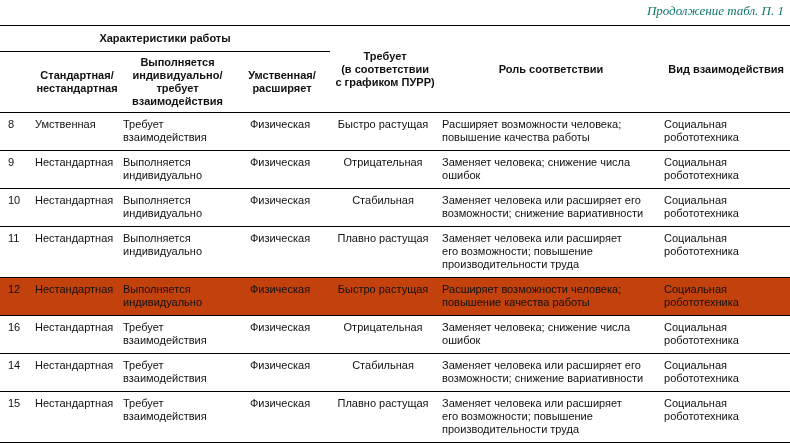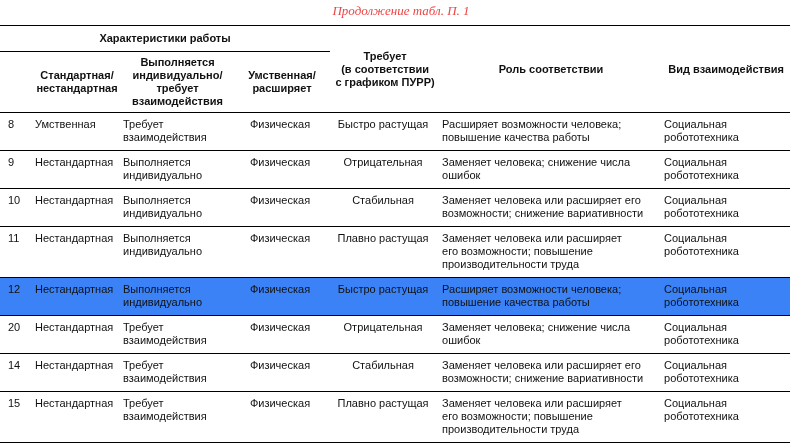--- a/index.html
+++ b/index.html
@@ -13,23 +13,23 @@
     color: #111111;
   }
   .page {
     width: 790px;
     box-sizing: border-box;
   }
   .caption {
     font-family: "Liberation Serif", serif;
     font-style: italic;
     font-size: 13px;
-    text-align: center;
+    text-align: right;
     padding: 3px 6px 6px 18px;
-    color: #ef4444;
+    color: #0f766e;
   }
   table.tbl {
     width: 790px;
     table-layout: fixed;
     border-collapse: collapse;
     border-top: 1px solid #000;
     font-size: 11px;
     line-height: 13px;
   }
   col.c0 { width: 33px; }
@@ -58,21 +58,21 @@
   }
   thead tr.subhead th,
   thead th[rowspan] {
     border-bottom: 1px solid #000;
   }
   tbody td {
     border-bottom: 1px solid #000;
   }
   tbody td.num { padding-left: 8px; }
   tbody td.center { text-align: center; }
-  tr.shaded { background: #3b82f6; }
+  tr.shaded { background: #c2410c; }
 </style>
 </head>
 <body>
 
 <div class="page">
 
   <div class="caption">Продолжение табл. П. 1</div>
 
   <table class="tbl">
     <colgroup>
@@ -167,21 +167,21 @@
 индивидуально</td>
         <td class="center">Физическая</td>
         <td class="center">Быстро растущая</td>
         <td>Расширяет возможности человека;
 повышение качества работы</td>
         <td>Социальная
 робототехника</td>
       </tr>
 
       <tr>
-        <td class="num">20</td>
+        <td class="num">16</td>
         <td>Нестандартная</td>
         <td>Требует
 взаимодействия</td>
         <td class="center">Физическая</td>
         <td class="center">Отрицательная</td>
         <td>Заменяет человека; снижение числа
 ошибок</td>
         <td>Социальная
 робототехника</td>
       </tr>

